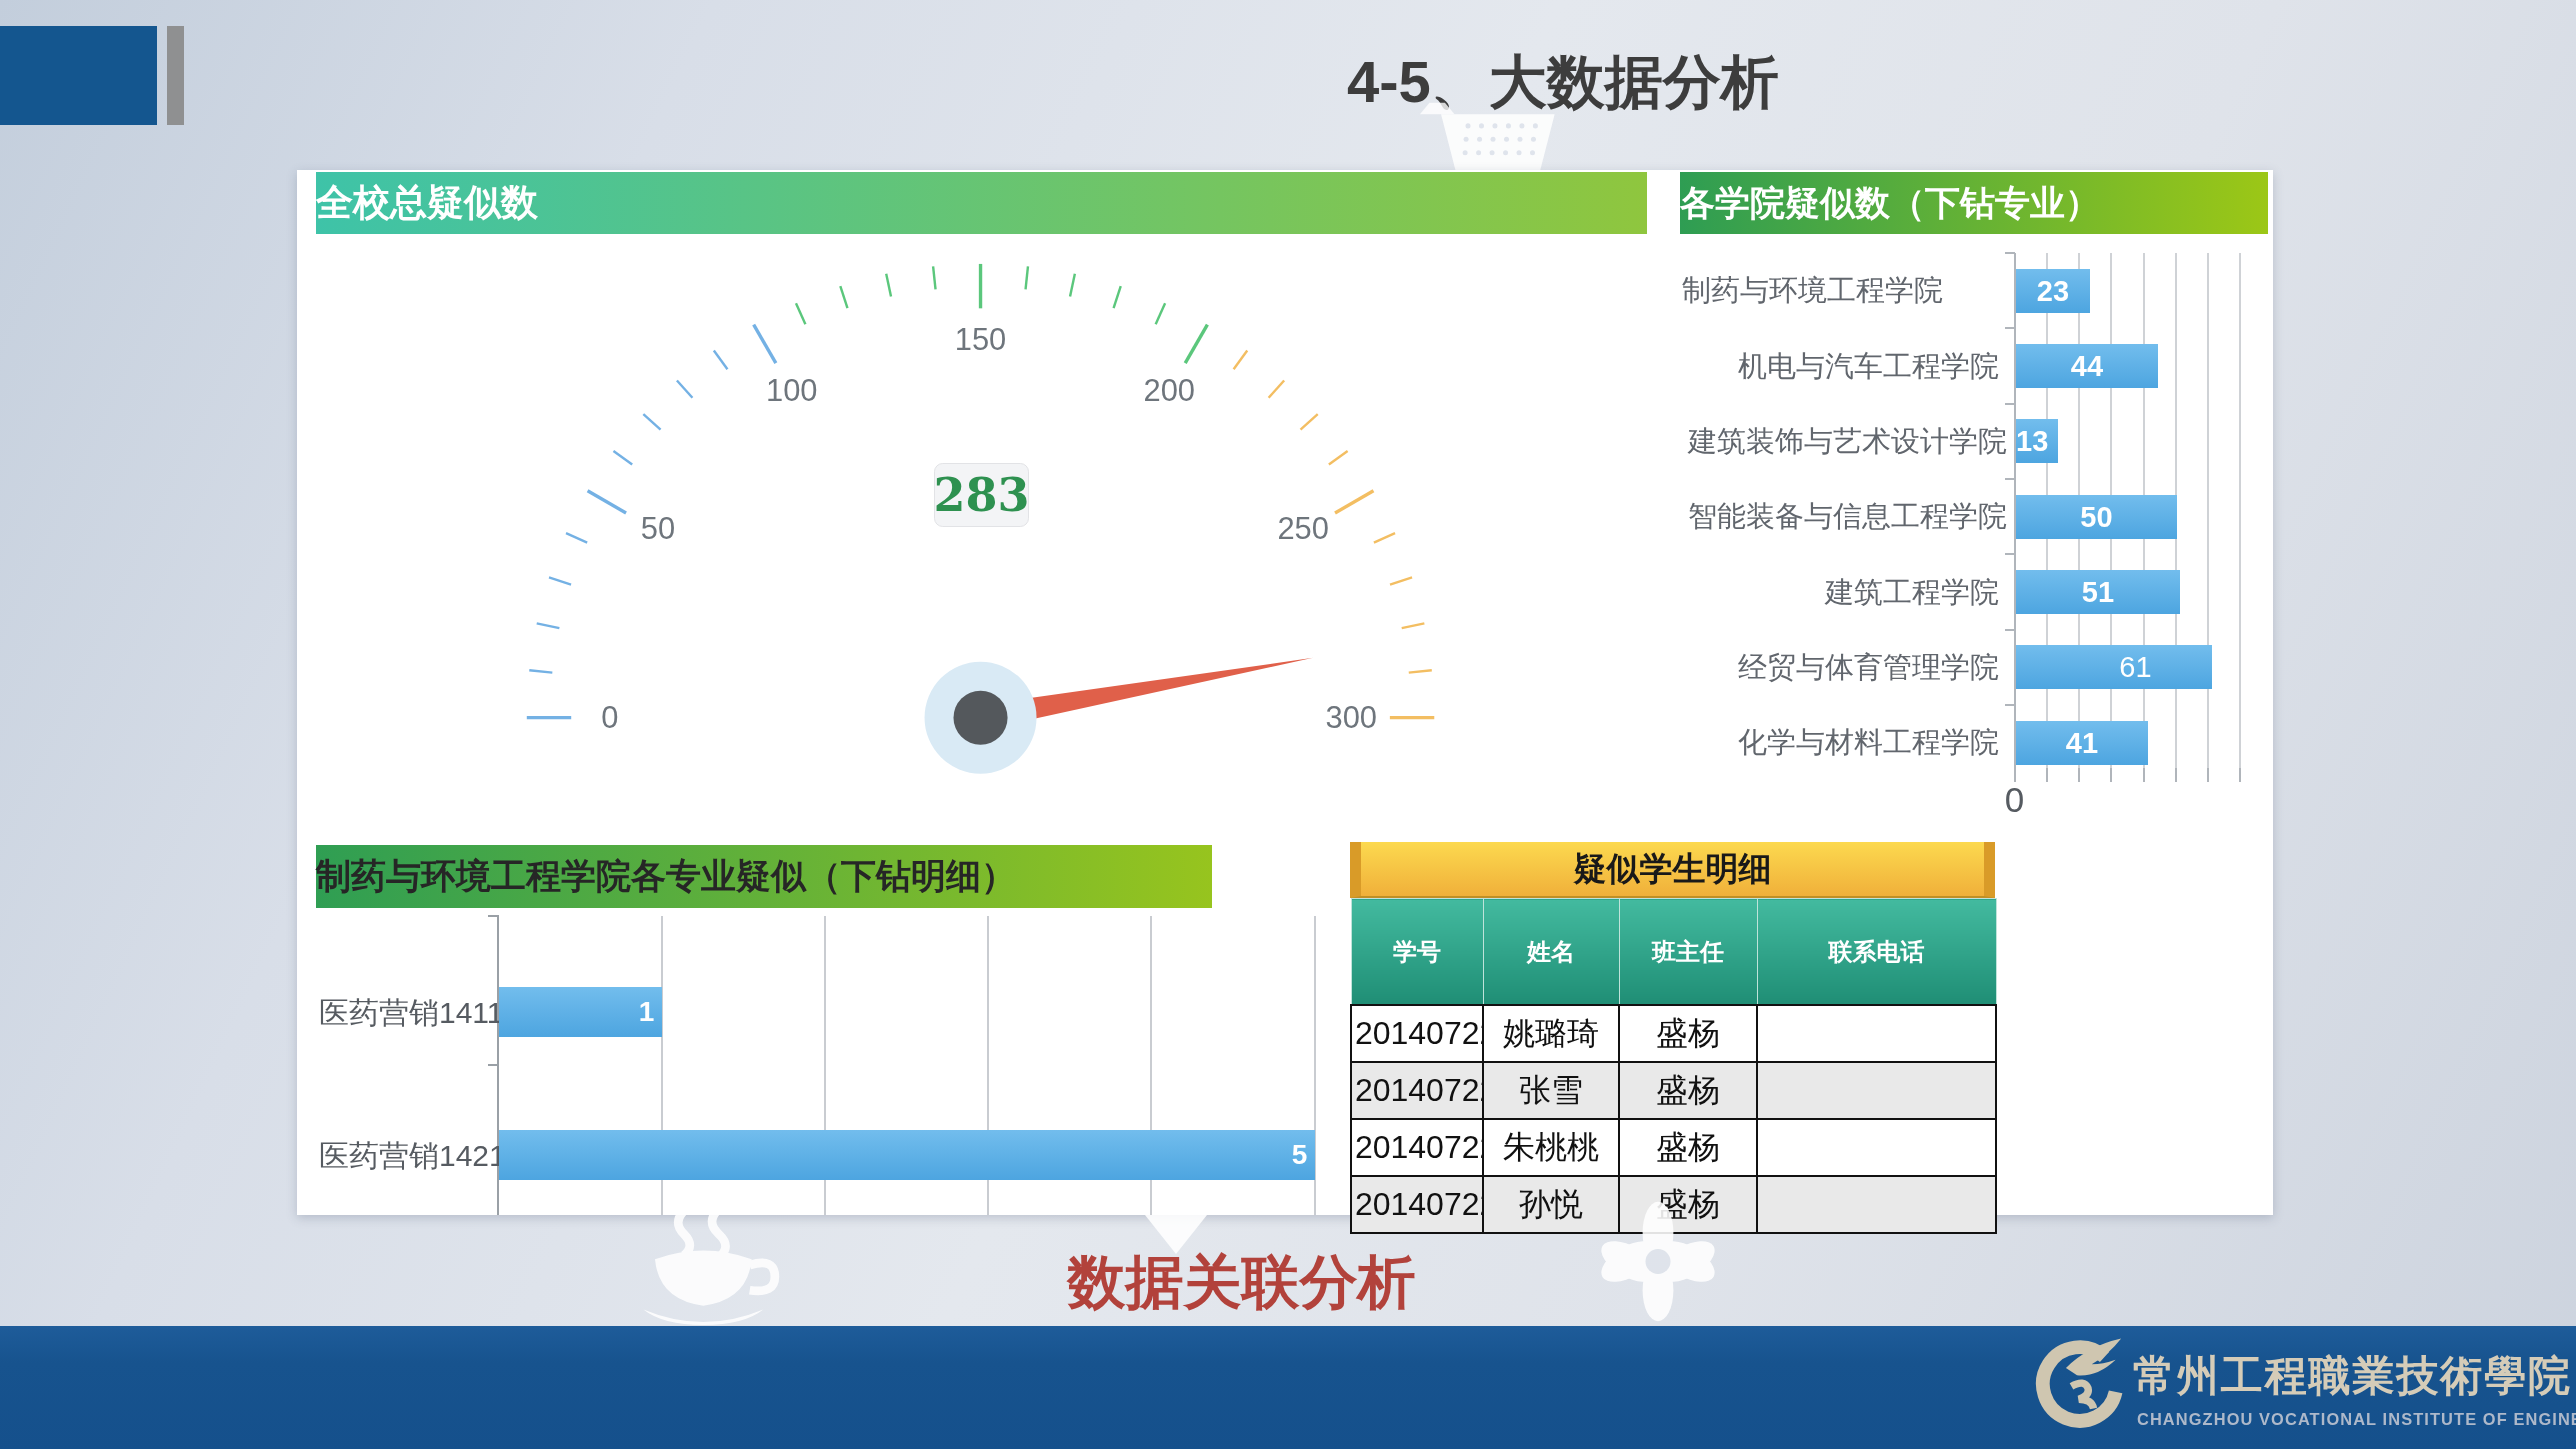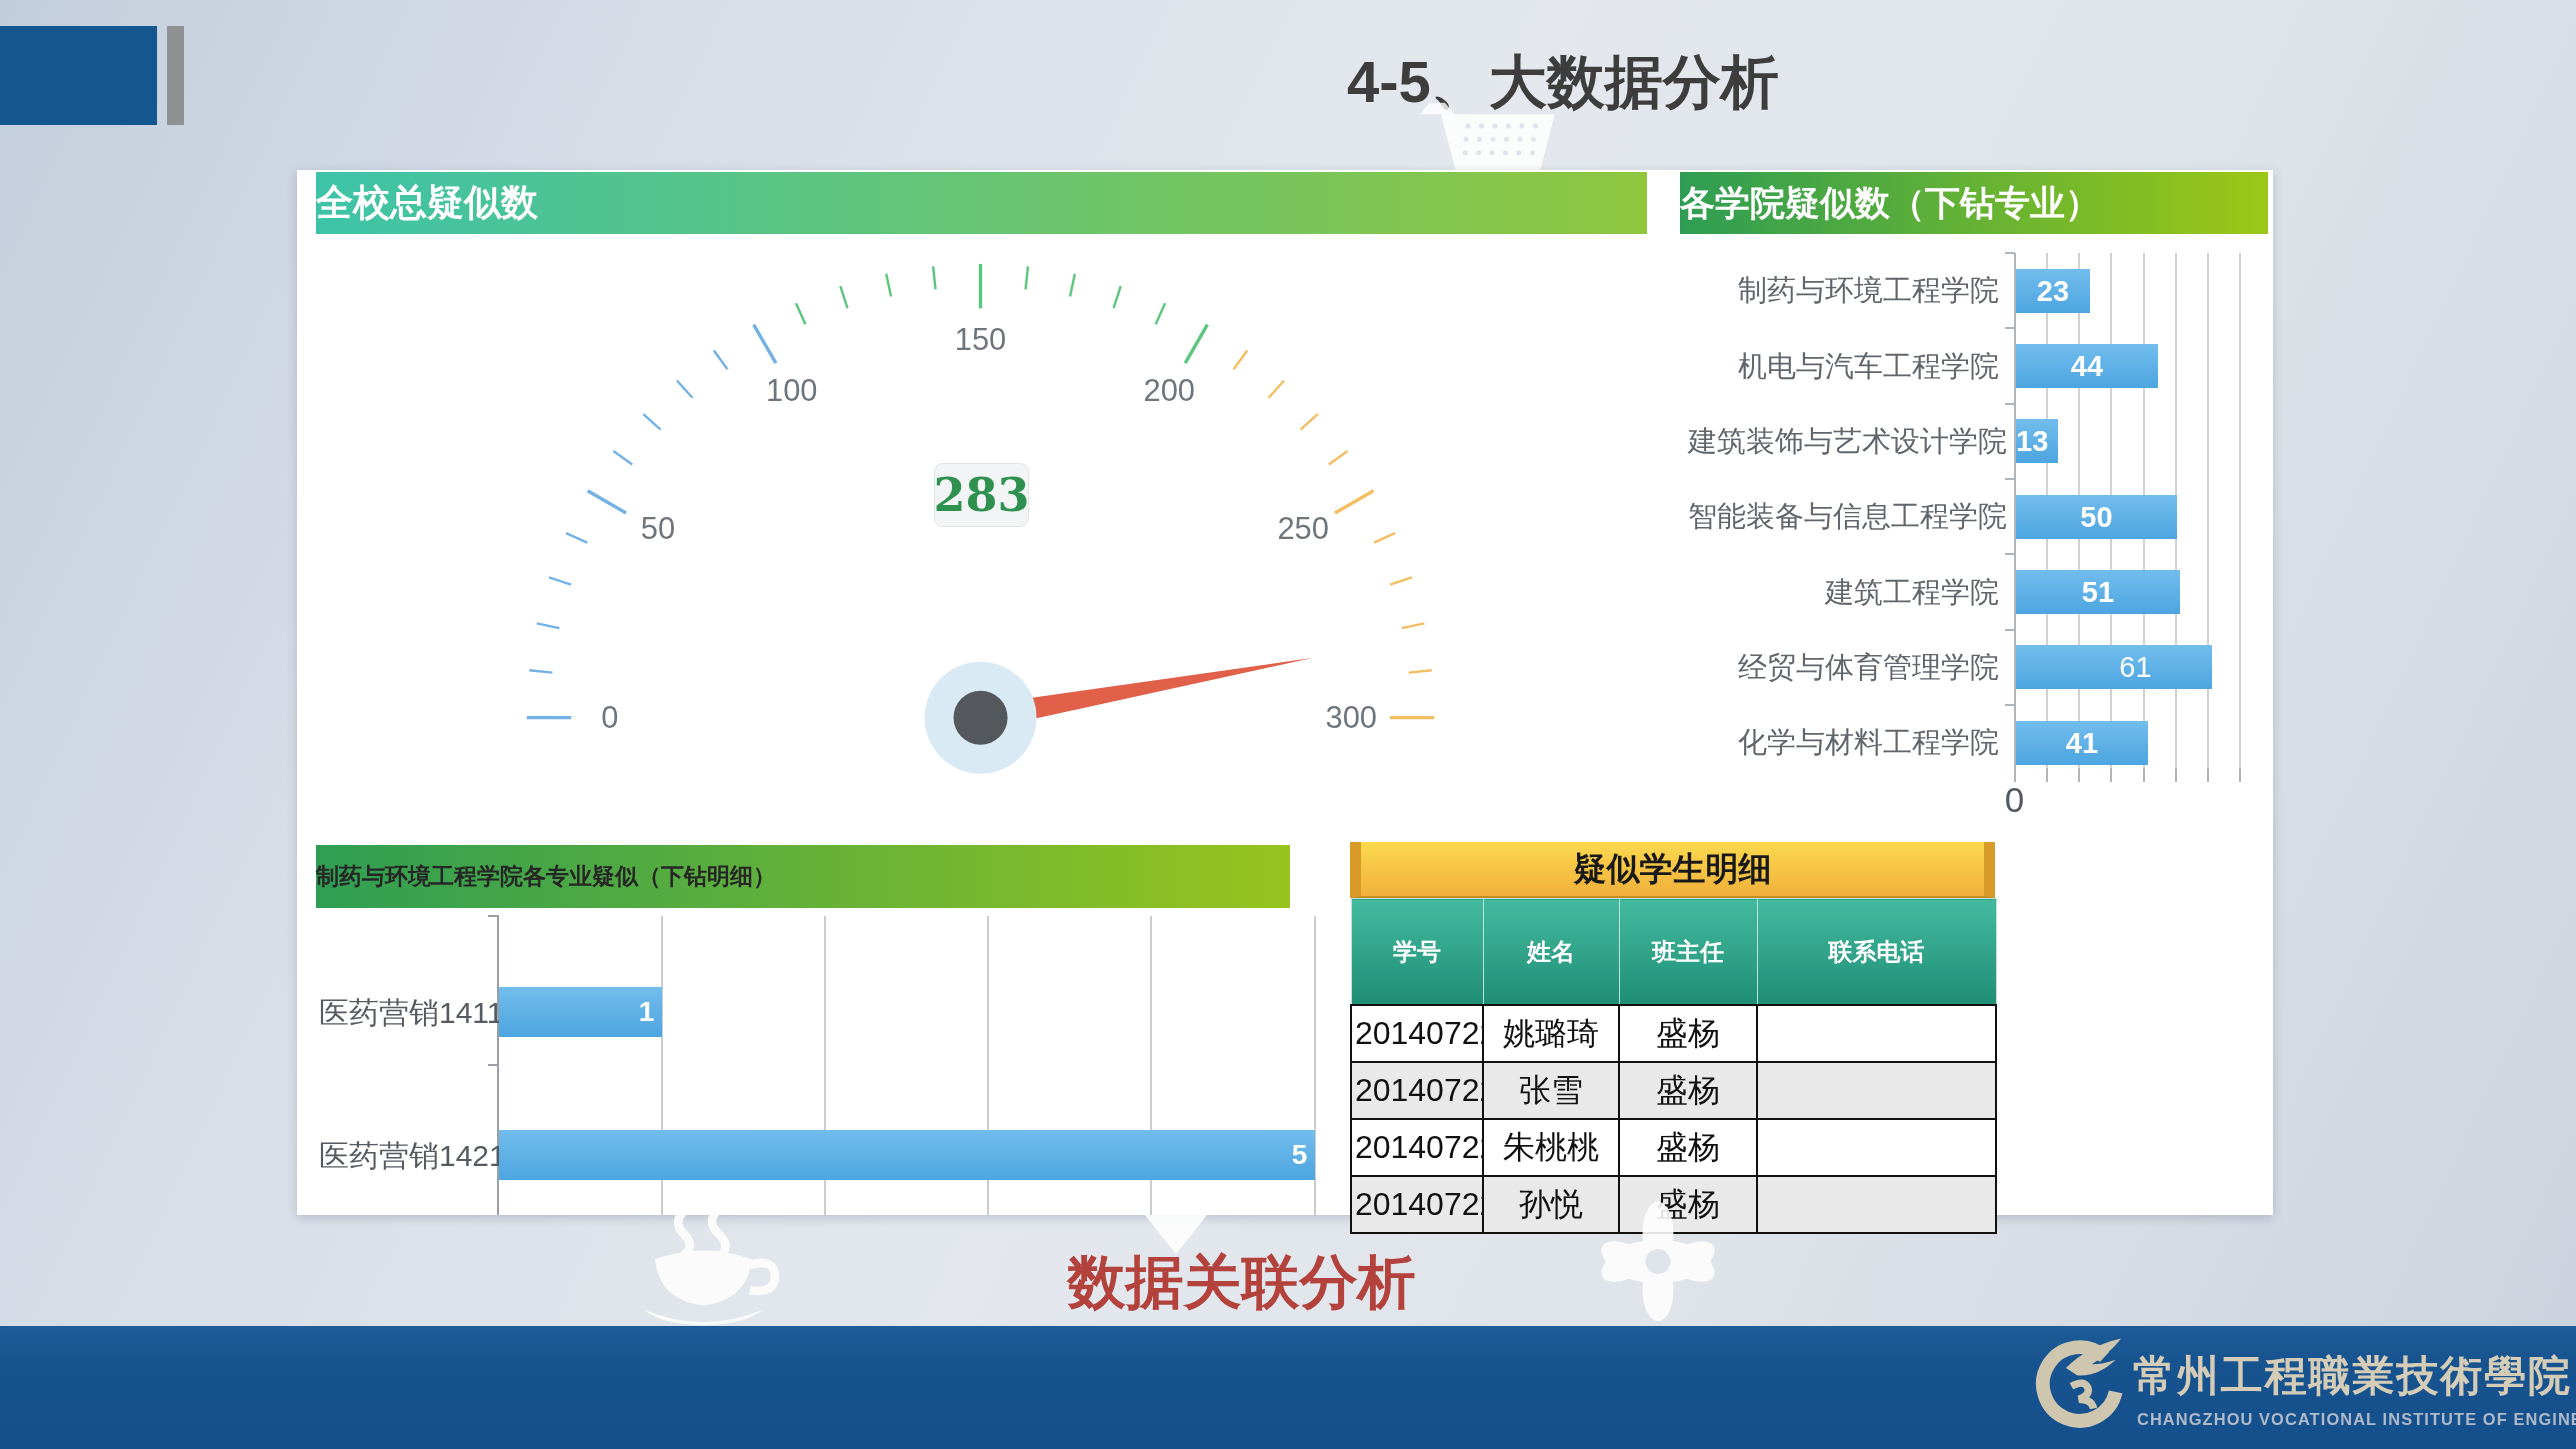--- a/index.html
+++ b/index.html
@@ -19,21 +19,21 @@
   
   #backing{left:297px;top:170px;width:1976px;height:1045px;background:#ffffff;
     box-shadow:0 2.9px 9.7px rgba(70,85,110,.25);}
   
   .panel-header{display:flex;align-items:center;justify-content:flex-start;
     font-weight:bold;white-space:nowrap;}
   #gauge-header{left:316px;top:172px;width:1331px;height:62px;font-size:37px;color:#fff;
     background:linear-gradient(90deg,#3ec3a8,#8fc63e);}
   #college-header{left:1680px;top:172px;width:588px;height:62px;font-size:35px;color:#fff;
     background:linear-gradient(90deg,#2e9d53,#9cc716);}
-  #major-header{left:316px;top:845px;width:974px;height:63px;font-size:23px;color:#262626;
+  #major-header{left:316px;top:845px;width:896px;height:63px;font-size:35px;color:#262626;
     background:linear-gradient(90deg,#2f9e53,#97c41e);}
   
   #table-gold{left:1350px;top:842px;width:645px;height:56px;
     background:linear-gradient(180deg,#fcd94f,#f0b03a);
     border-left:11.6px solid #d99b28;border-right:11.6px solid #d99b28;
     border-bottom:2.9px solid #c08f25;box-sizing:border-box;
     display:flex;align-items:center;justify-content:center;
     font-size:33px;font-weight:bold;color:#191919;}
   #stu-table{left:1350px;top:898px;width:645px;border-collapse:collapse;table-layout:fixed;}
   #stu-table th{background:linear-gradient(180deg,#43ba9f,#1f8e75);color:#fff;
@@ -156,21 +156,21 @@
       <div style="position: absolute; left: 2110px; top: 768px; height: 13.5px; width: 1.9px; background: rgb(176, 181, 187);"></div>
       <div style="position: absolute; left: 2143px; top: 253px; height: 515px; width: 1.9px; background: rgb(207, 210, 214);"></div>
       <div style="position: absolute; left: 2143px; top: 768px; height: 13.5px; width: 1.9px; background: rgb(176, 181, 187);"></div>
       <div style="position: absolute; left: 2175px; top: 253px; height: 515px; width: 1.9px; background: rgb(207, 210, 214);"></div>
       <div style="position: absolute; left: 2175px; top: 768px; height: 13.5px; width: 1.9px; background: rgb(176, 181, 187);"></div>
       <div style="position: absolute; left: 2207px; top: 253px; height: 515px; width: 1.9px; background: rgb(207, 210, 214);"></div>
       <div style="position: absolute; left: 2207px; top: 768px; height: 13.5px; width: 1.9px; background: rgb(176, 181, 187);"></div>
       <div style="position: absolute; left: 2239px; top: 253px; height: 515px; width: 1.9px; background: rgb(207, 210, 214);"></div>
       <div style="position: absolute; left: 2239px; top: 768px; height: 13.5px; width: 1.9px; background: rgb(176, 181, 187);"></div>
       <div style="position: absolute; left: 2005px; top: 252px; width: 9.7px; height: 1.9px; background: rgb(176, 181, 187);"></div>
-      <div style="position: absolute; left: 1688px; top: 271px; width: 311px; height: 39px; line-height: 39px; text-align: right; color: rgb(97, 102, 109); font-size: 29px; white-space: nowrap;">制药与环境工程学院</div>
+      <div style="position: absolute; left: 1632px; top: 271px; width: 311px; height: 39px; line-height: 39px; text-align: right; color: rgb(97, 102, 109); font-size: 29px; white-space: nowrap;">制药与环境工程学院</div>
       <div style="position: absolute; left: 2016px; top: 269px; width: 74px; height: 44px; background: linear-gradient(rgb(114, 189, 237), rgb(77, 165, 224)); display: flex; align-items: center;">
         <div style="position: static; width: 100%; text-align: center; color: rgb(255, 255, 255); font-weight: bold; font-size: 29px;">23</div>
       </div>
       <div style="position: absolute; left: 2005px; top: 327px; width: 9.7px; height: 1.9px; background: rgb(176, 181, 187);"></div>
       <div style="position: absolute; left: 1688px; top: 347px; width: 311px; height: 39px; line-height: 39px; text-align: right; color: rgb(97, 102, 109); font-size: 29px; white-space: nowrap;">机电与汽车工程学院</div>
       <div style="position: absolute; left: 2016px; top: 344px; width: 142px; height: 44px; background: linear-gradient(rgb(114, 189, 237), rgb(77, 165, 224)); display: flex; align-items: center;">
         <div style="position: static; width: 100%; text-align: center; color: rgb(255, 255, 255); font-weight: bold; font-size: 29px;">44</div>
       </div>
       <div style="position: absolute; left: 2005px; top: 403px; width: 9.7px; height: 1.9px; background: rgb(176, 181, 187);"></div>
       <div style="position: absolute; left: 1688px; top: 422px; width: 311px; height: 39px; line-height: 39px; text-align: right; color: rgb(97, 102, 109); font-size: 29px; white-space: nowrap;">建筑装饰与艺术设计学院</div>

